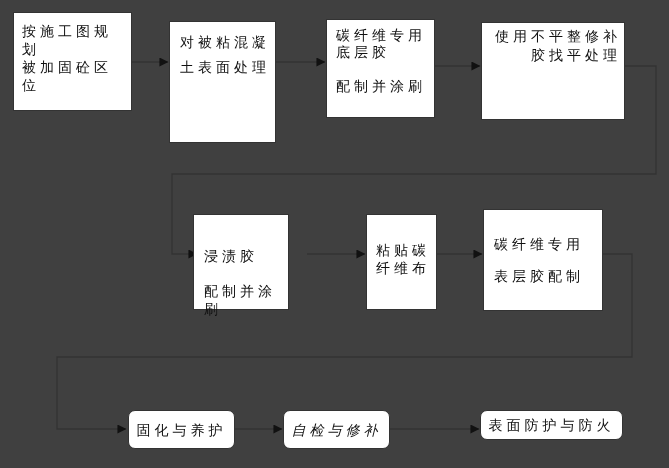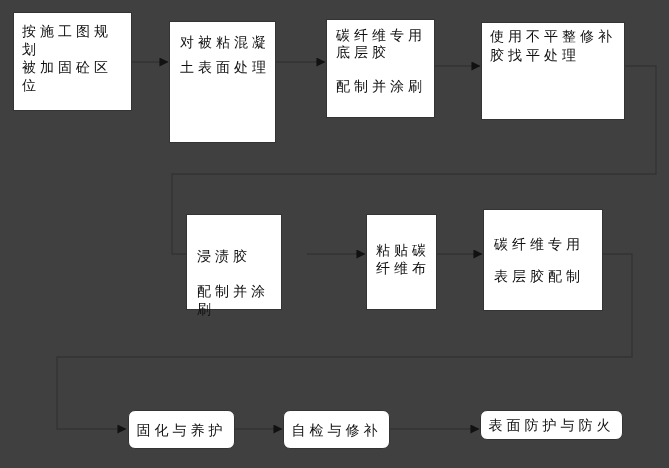--- a/index.html
+++ b/index.html
@@ -30,26 +30,26 @@
     background: #ffffff;
     color: #111111;
     font-size: 14px;
     letter-spacing: 4px;
     white-space: pre-line;
     line-height: 18px;
   }
   .b1  { left: 13px;  top: 12px;  width: 119px; height: 99px;  padding: 9px 4px 0 8px;  line-height: 18px; }
   .b2  { left: 169px; top: 21px;  width: 107px; height: 122px;  padding: 8px 3px 0 10px; line-height: 25px; }
   .b3  { left: 326px; top: 19px;  width: 109px; height: 99px;  padding: 7px 3px 0 9px;  line-height: 17px; }
-  .b4  { left: 481px; top: 22px;  width: 144px; height: 98px;  padding: 4px 3px 0 8px;  line-height: 19px; }
-  .b5  { left: 186px; top: 214px; width: 96px; height: 96px;  padding: 33px 3px 0 10px; line-height: 17.5px; }
+  .b4  { left: 481px; top: 22px;  width: 144px; height: 98px;  padding: 4px 3px 0 8px;  line-height: 19px; text-align: right; }
+  .b5  { left: 193px; top: 214px; width: 96px; height: 96px;  padding: 33px 3px 0 10px; line-height: 17.5px; }
   .b6  { left: 366px; top: 214px; width: 71px;  height: 96px;  padding: 26px 2px 0 9px; line-height: 18px; }
   .b7  { left: 483px; top: 209px; width: 120px; height: 102px; padding: 26px 3px 0 10px; line-height: 16px; }
   .b8  { left: 128px; top: 410px; width: 107px; height: 39px; }
-  .b9  { left: 283px; top: 410px; width: 107px; height: 39px; }
+  .b9  { left: 283px; top: 410px; width: 107px; height: 39px; font-style: italic; }
   .b10 { left: 480px; top: 410px; width: 143px; height: 30px; }
   .center {
     display: flex;
     align-items: center;
     justify-content: center;
     padding: 0;
     white-space: nowrap;
     border-radius: 7px;
   }
 </style>

